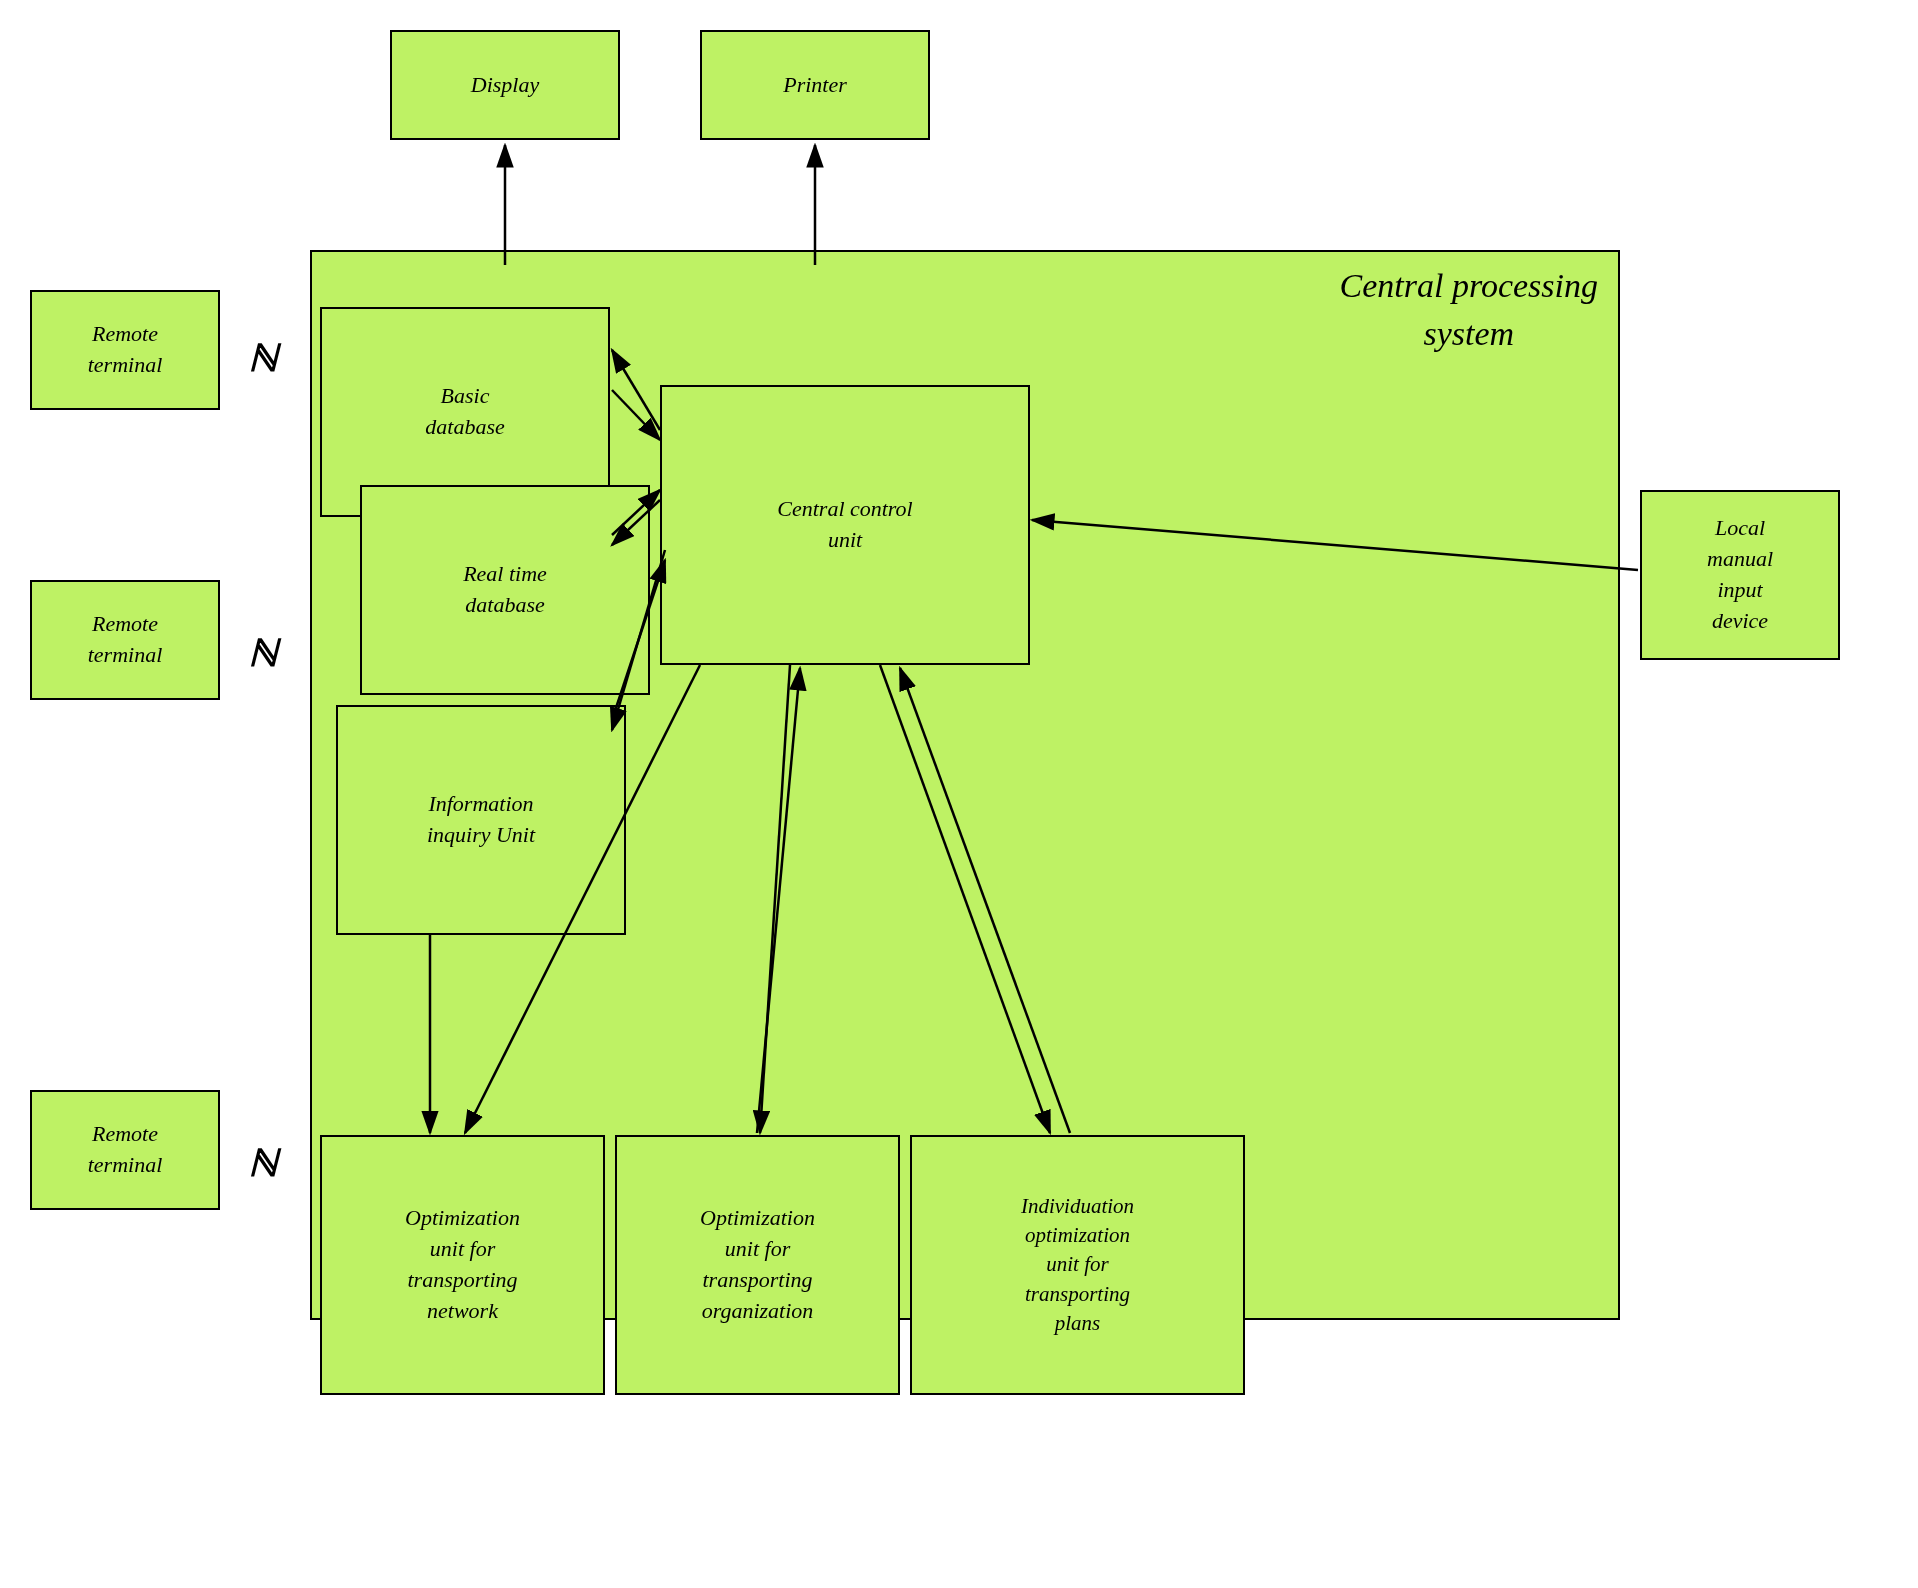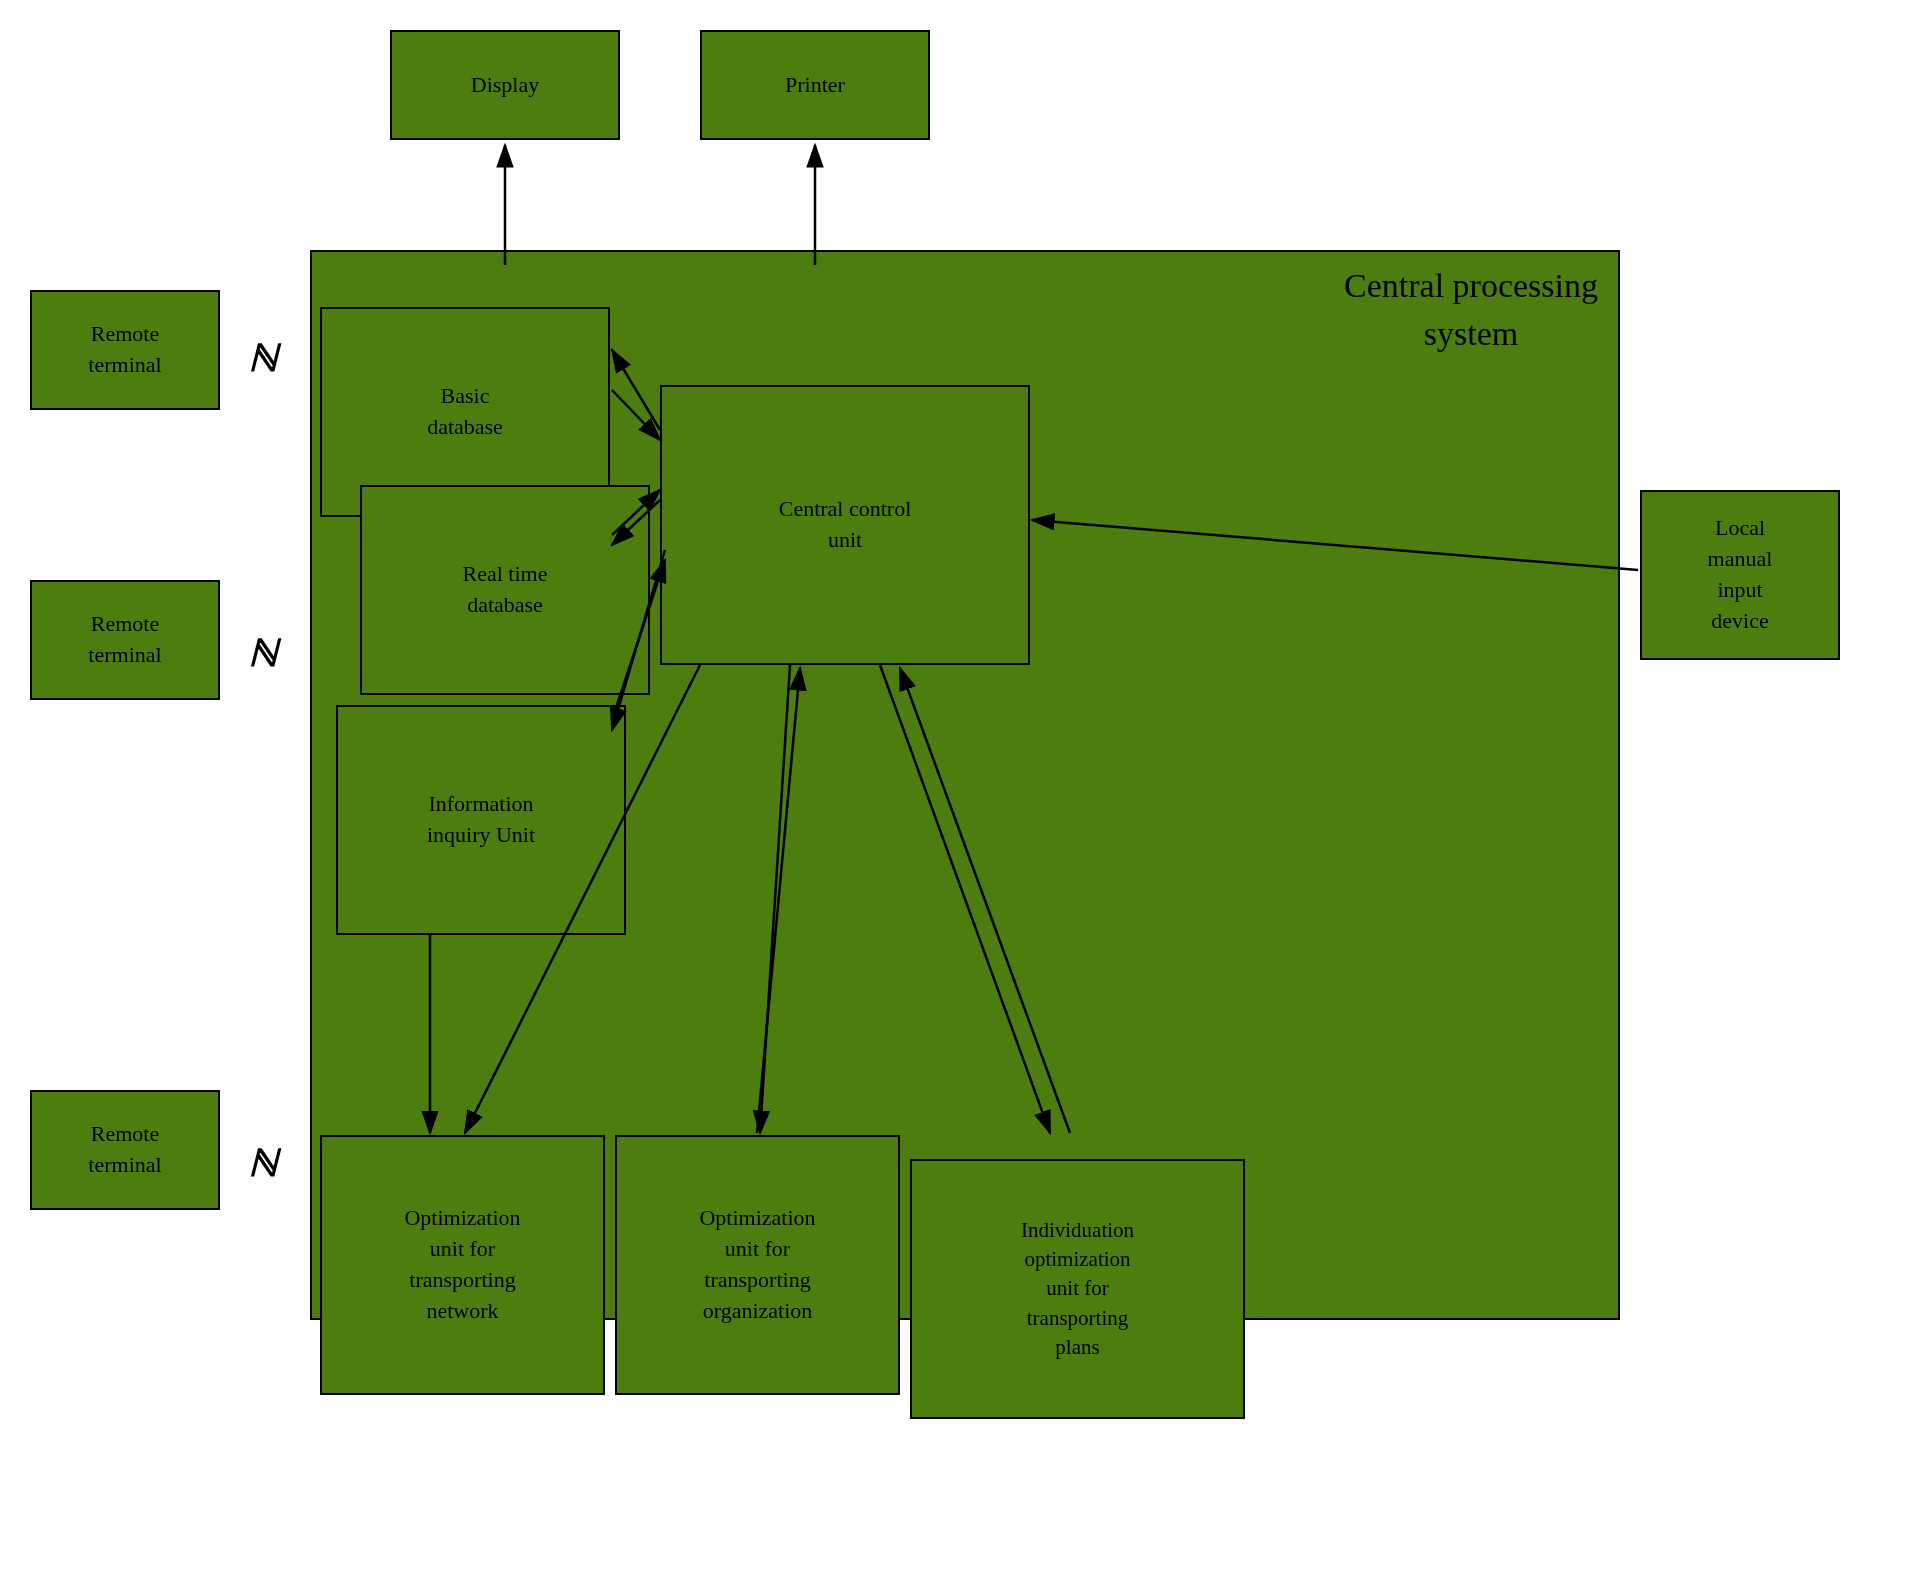--- a/index.html
+++ b/index.html
@@ -19,21 +19,22 @@
     }
     .box {
       position: absolute;
       border: 2px solid #000;
       display: flex;
       align-items: center;
       justify-content: center;
       text-align: center;
       font-size: 22px;
       line-height: 1.4;
-      background: #4d7c0f;
+      background: #bef264;
+      font-style: italic;
     }
     svg.arrows {
       position: absolute;
       top: 0; left: 0;
       width: 1918px;
       height: 1588px;
       pointer-events: none;
     }
   </style>
 </head>
@@ -86,21 +87,21 @@
   </div>
 
   <div class="box" style="left:320px; top:1135px; width:285px; height:260px;">
     <span>Optimization<br>unit for<br>transporting<br>network</span>
   </div>
 
   <div class="box" style="left:615px; top:1135px; width:285px; height:260px;">
     <span>Optimization<br>unit for<br>transporting<br>organization</span>
   </div>
 
-  <div class="box" style="left:910px; top:1135px; width:335px; height:260px; font-size:21px;margin-top:24px;">
+  <div class="box" style="left:910px; top:1135px; width:335px; height:260px; font-size:21px;">
     <span>Individuation<br>optimization<br>unit for<br>transporting<br>plans</span>
   </div>
 
   <div style="position:absolute; left:248px; top:330px; font-size:38px; font-style:italic; font-weight:bold;">
     ℕ
   </div>
 
   <div style="position:absolute; left:248px; top:625px; font-size:38px; font-style:italic; font-weight:bold;">
     ℕ
   </div>

